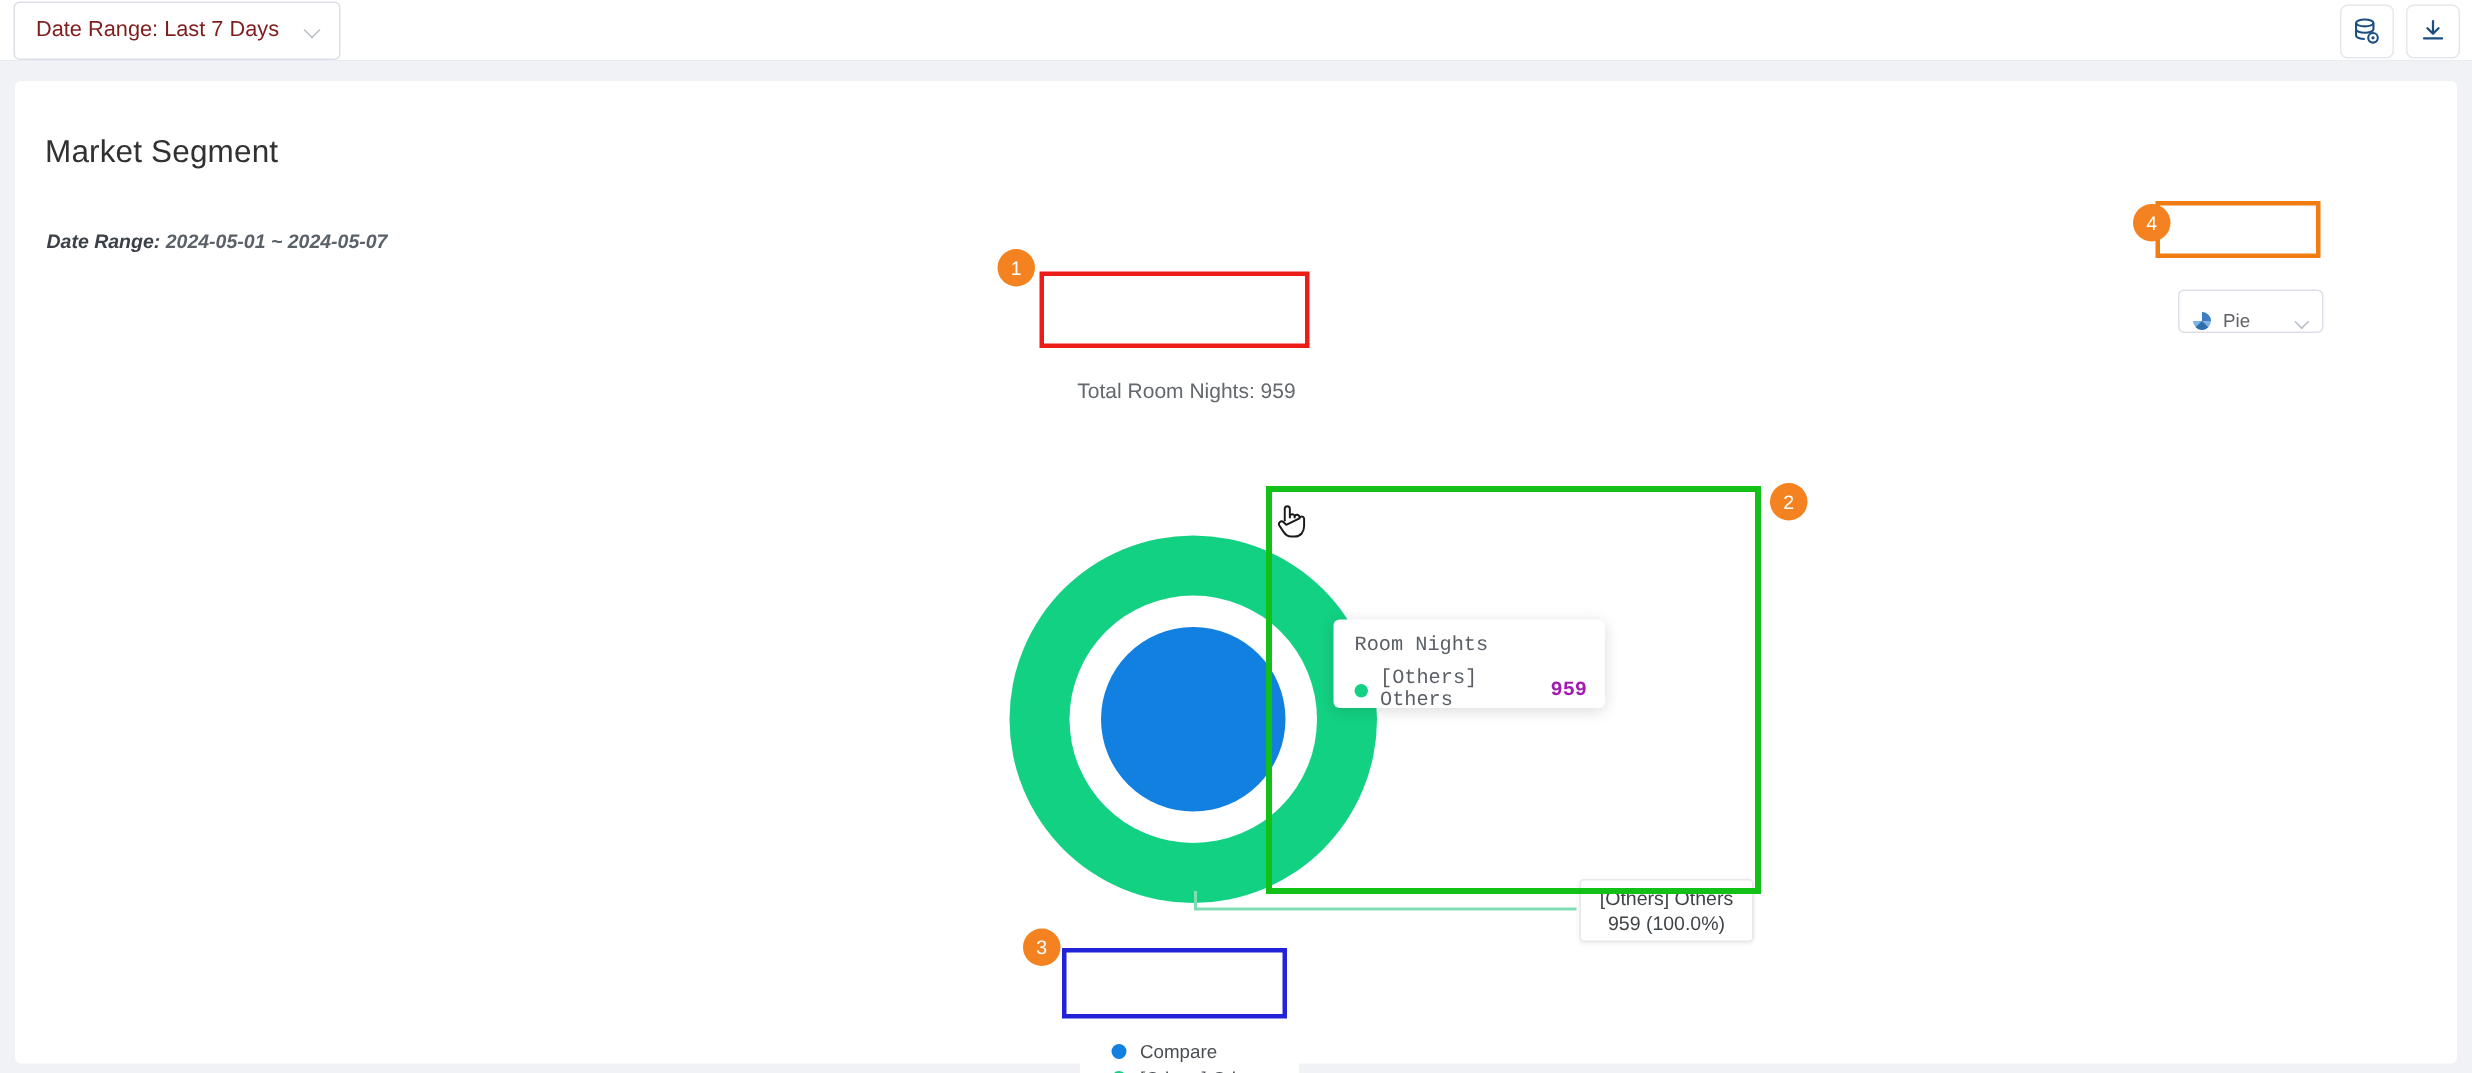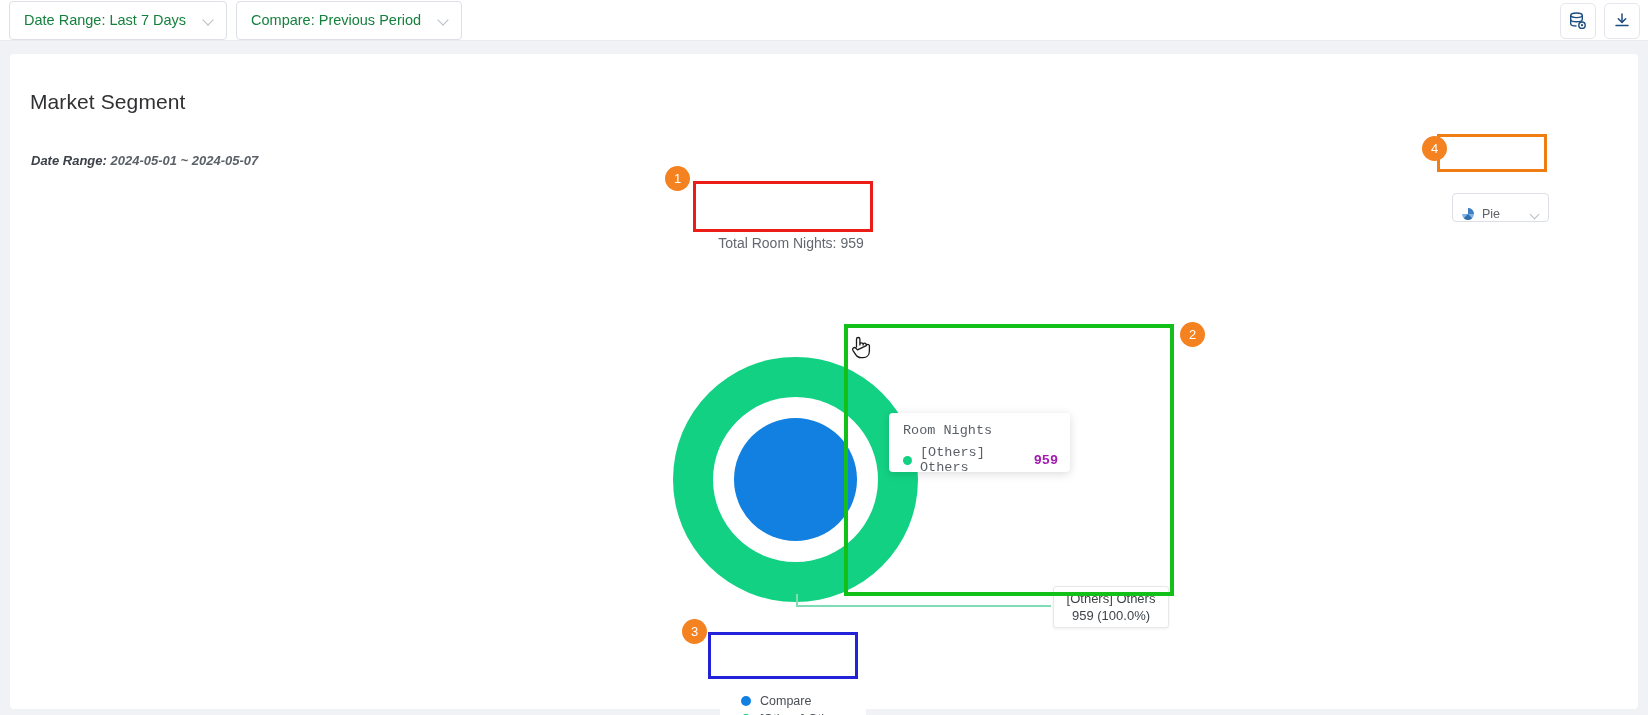--- a/index.html
+++ b/index.html
@@ -24,21 +24,21 @@
     border: 1px solid #dcdfe6;
     border-radius: 4px;
     display: flex; align-items: center;
     padding: 0 11px 0 14px;
     margin-left: 9px;
     cursor: pointer;
   }
   .filter-select:first-child { margin-left: 9px; }
   .filter-label {
     font-size: 14.5px;
-    color: #15803d;
+    color: #7f1d1d;
     white-space: nowrap;
   }
   .caret {
     margin-left: 18px;
     width: 11px; height: 11px;
     position: relative; flex: none;
   }
   .caret::after {
     content: "";
     position: absolute; left: 0; top: 1px;
@@ -91,21 +91,21 @@
   }
   .chart-type-label { font-size: 12.5px; color: #606266; margin-left: 7px; }
   .chart-type-select .caret { margin-left: auto; }
   .chart-type-select .caret::after { width: 6px; height: 6px; }
 
   
   .total-box {
     position: absolute; left: 693px; top: 181px;
     width: 176px; height: 50px;
     background: #ffffff;
-    display: flex; align-items: flex-start; justify-content: center;
+    display: flex; align-items: center; justify-content: center;
   }
   .total-text { font-size: 14px; color: #63686f; white-space: nowrap; }
 
   
   .donut-wrap { position: absolute; left: 663px; top: 303px; width: 245px; height: 245px; }
   .donut-outer {
     position: absolute; left: 0; top: 0;
     width: 245px; height: 245px; border-radius: 50%;
     background: #13d183;
   }
@@ -202,24 +202,20 @@
 </head>
 <body>
 
 <div class="toolbar">
 
   <div class="filter-select">
     <span class="filter-label">Date Range: Last 7 Days</span>
     <span class="caret"></span>
   </div>
 
-  <div class="filter-select">
-    <span class="filter-label">Compare: Previous Period</span>
-    <span class="caret"></span>
-  </div>
 
   <div class="toolbar-actions">
     <div class="icon-btn">
       <svg width="20" height="20" viewBox="0 0 20 20">
         <ellipse cx="8.5" cy="4.3" rx="5.8" ry="2.3" fill="none" stroke="#1c4e80" stroke-width="1.4"></ellipse>
         <path d="M2.7 4.3v4.2c0 1.27 2.6 2.3 5.8 2.3s5.8-1.03 5.8-2.3V4.3" fill="none" stroke="#1c4e80" stroke-width="1.4"></path>
         <path d="M2.7 8.5v4.2c0 1.27 2.6 2.3 5.8 2.3" fill="none" stroke="#1c4e80" stroke-width="1.4"></path>
         <circle cx="14" cy="14.2" r="3.2" fill="none" stroke="#1c4e80" stroke-width="1.4"></circle>
         <circle cx="14" cy="14.2" r="1.1" fill="#1c4e80"></circle>
       </svg>

